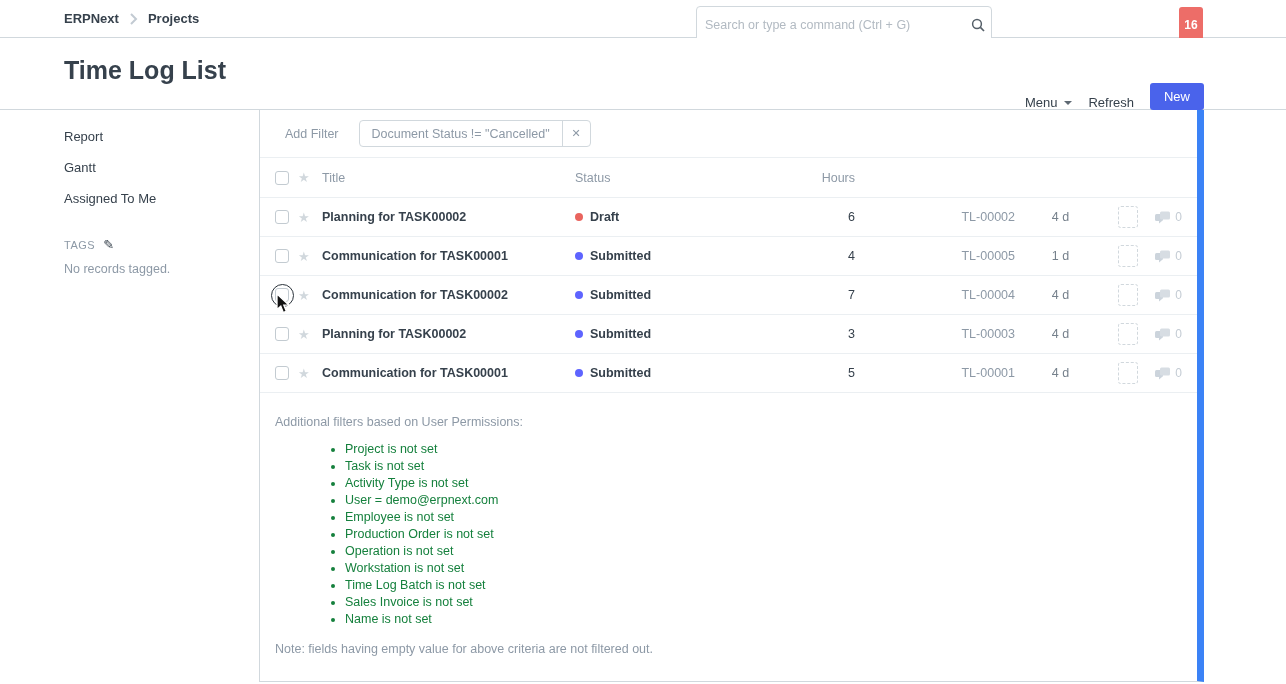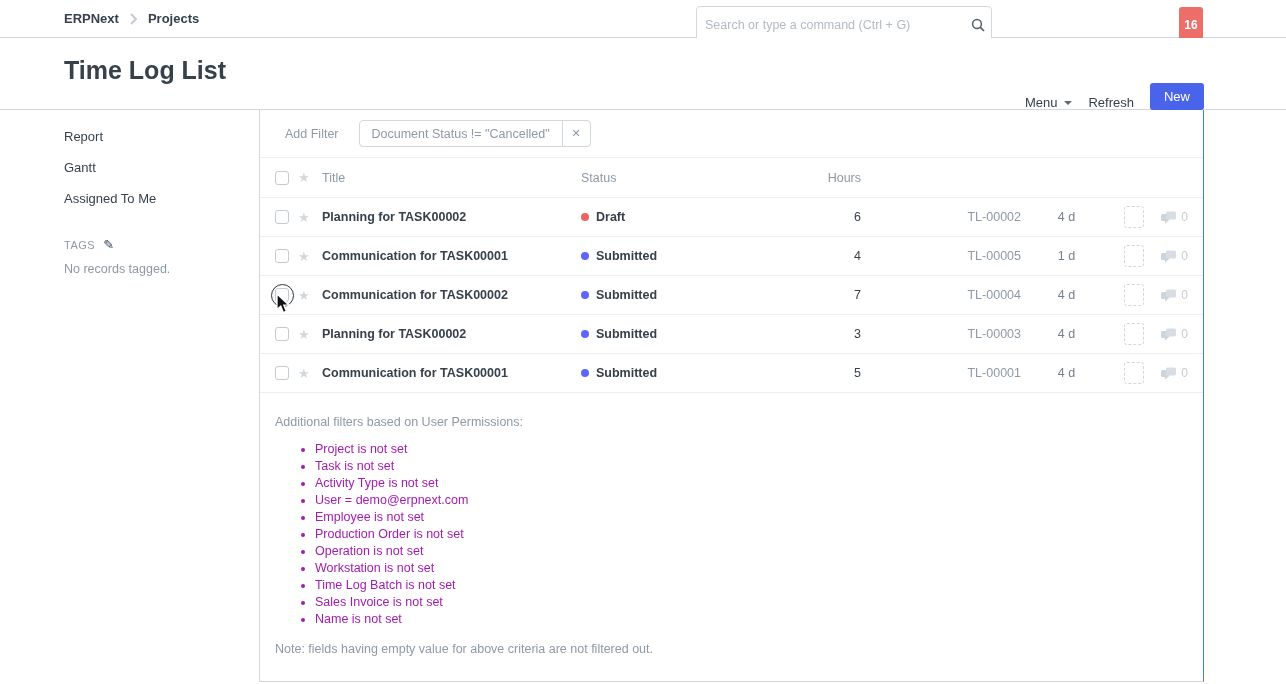--- a/index.html
+++ b/index.html
@@ -41,21 +41,21 @@
   
   .sidebar { position:absolute; left:64px; top:110px; width:170px; padding-top:14px; }
   .sidebar-item { font-size:13px; color:#36414c; padding:5px 0; margin-bottom:6px; cursor:pointer; }
   .tags-head { margin-top:26px; display:flex; align-items:center; gap:8px; }
   .tags-label { font-size:11px; letter-spacing:.5px; color:#8d99a6; font-weight:400; }
   .pencil { font-size:13px; color:#36414c; cursor:pointer; }
   .tags-empty { margin-top:10px; font-size:12.5px; color:#8d99a6; }
 
   
   .list-box { position:absolute; left:259px; top:110px; width:945px; height:572px;
-              border-left:1px solid #d1d8dd; border-right:1px solid #3b82f6; border-bottom:1px solid #d1d8dd;
+              border-left:1px solid #d1d8dd; border-right:7px solid #3b82f6; border-bottom:1px solid #d1d8dd;
               background:#fff; }
   .filter-area { height:48px; border-bottom:1px solid #ebeff2; display:flex; align-items:center; padding:0 15px; }
   .add-filter { font-size:12.5px; color:#8d99a6; padding:0 10px; cursor:pointer; }
   .filter-chip { margin-left:10px; display:flex; align-items:stretch; border:1px solid #d1d8dd;
                  border-radius:4px; overflow:hidden; height:27px; }
   .chip-text { font-size:12.5px; color:#8d99a6; display:flex; align-items:center; padding:0 12px;
                border-right:1px solid #d1d8dd; cursor:pointer; }
   .chip-close { display:flex; align-items:center; padding:0 9px; color:#8d99a6; font-size:11px; cursor:pointer; }
 
   
@@ -77,21 +77,21 @@
   .col-mod { flex:0 0 91px; text-align:center; color:#76818c; }
   .avatar-ph { flex:0 0 20px; height:22px; border:1px dashed #d1d8dd; border-radius:3px; margin-left:12px; }
   .col-comments { flex:0 0 44px; display:flex; align-items:center; justify-content:flex-end; gap:4px;
                   color:#c4ccd4; font-size:12px; }
   .comment-ic { flex:0 0 auto; }
 
   
   .perm-section { padding:22px 15px 0 15px; }
   .perm-heading { font-size:12.5px; color:#8d99a6; margin-bottom:12px; }
   .perm-list { list-style:disc; padding-left:40px; }
-  .perm-list li { font-size:12.5px; color:#a21caf; line-height:17px; }
+  .perm-list li { font-size:12.5px; color:#15803d; line-height:17px;margin-left:30px; }
   .perm-note { margin-top:14px; font-size:12.5px; color:#8d99a6; }
 
   
   .click-circle { position:absolute; left:271px; top:284px; width:23px; height:23px;
                   border:1.5px solid #2b333b; border-radius:50%; background:transparent; pointer-events:none; }
   .cursor-arrow { position:absolute; left:276px; top:293px; pointer-events:none; }
 </style>
 </head>
 <body>
 

